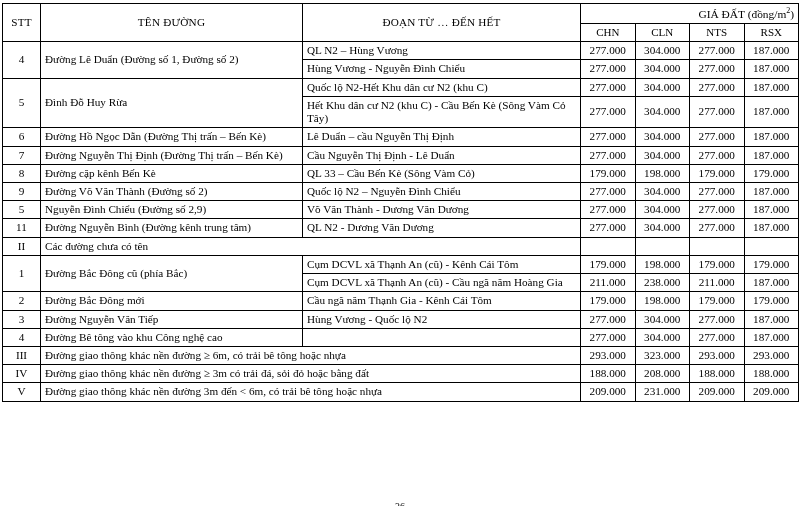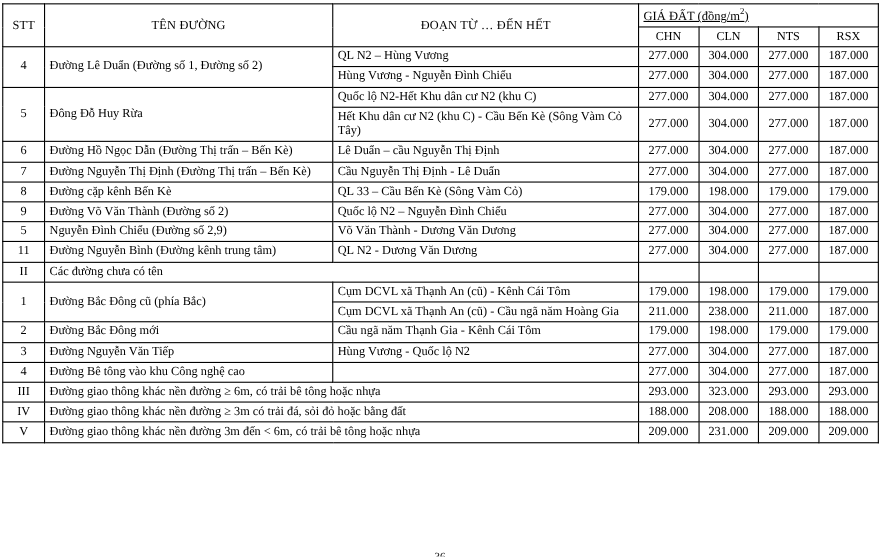--- a/index.html
+++ b/index.html
@@ -47,24 +47,23 @@
     font-weight: bold;
     letter-spacing: 0.2px;
   }
   .hdr-sub {
     text-align: center;
     font-weight: bold;
     font-size: 11px;
     margin-top: 32px;
   }
   .hdr-price {
-    text-align: left;
+    text-align: right;
     font-weight: bold;
     font-size: 11.4px;
-    text-decoration: underline;
   }
   .ctr { text-align: center; }
   .num {
     text-align: center;
     font-size: 11.2px;
     white-space: nowrap;
   }
   .lft { text-align: left; }
   .bold { font-weight: bold; }
   .sup { font-size: 8px; vertical-align: super; }
@@ -121,21 +120,21 @@
         </tr>
         <tr>
           <td class="lft">Hùng Vương - Nguyễn Đình Chiểu</td>
           <td class="num">277.000</td>
           <td class="num">304.000</td>
           <td class="num">277.000</td>
           <td class="num">187.000</td>
         </tr>
         <tr>
           <td class="ctr" rowspan="2">5</td>
-          <td class="lft" rowspan="2">Đông Đỗ Huy Rừa</td>
+          <td class="lft" rowspan="2">Đình Đỗ Huy Rừa</td>
           <td class="lft">Quốc lộ N2-Hết Khu dân cư N2 (khu C)</td>
           <td class="num">277.000</td>
           <td class="num">304.000</td>
           <td class="num">277.000</td>
           <td class="num">187.000</td>
         </tr>
         <tr>
           <td class="lft">Hết Khu dân cư N2 (khu C) - Cầu Bến Kè (Sông Vàm Cỏ Tây)</td>
           <td class="num">277.000</td>
           <td class="num">304.000</td>

